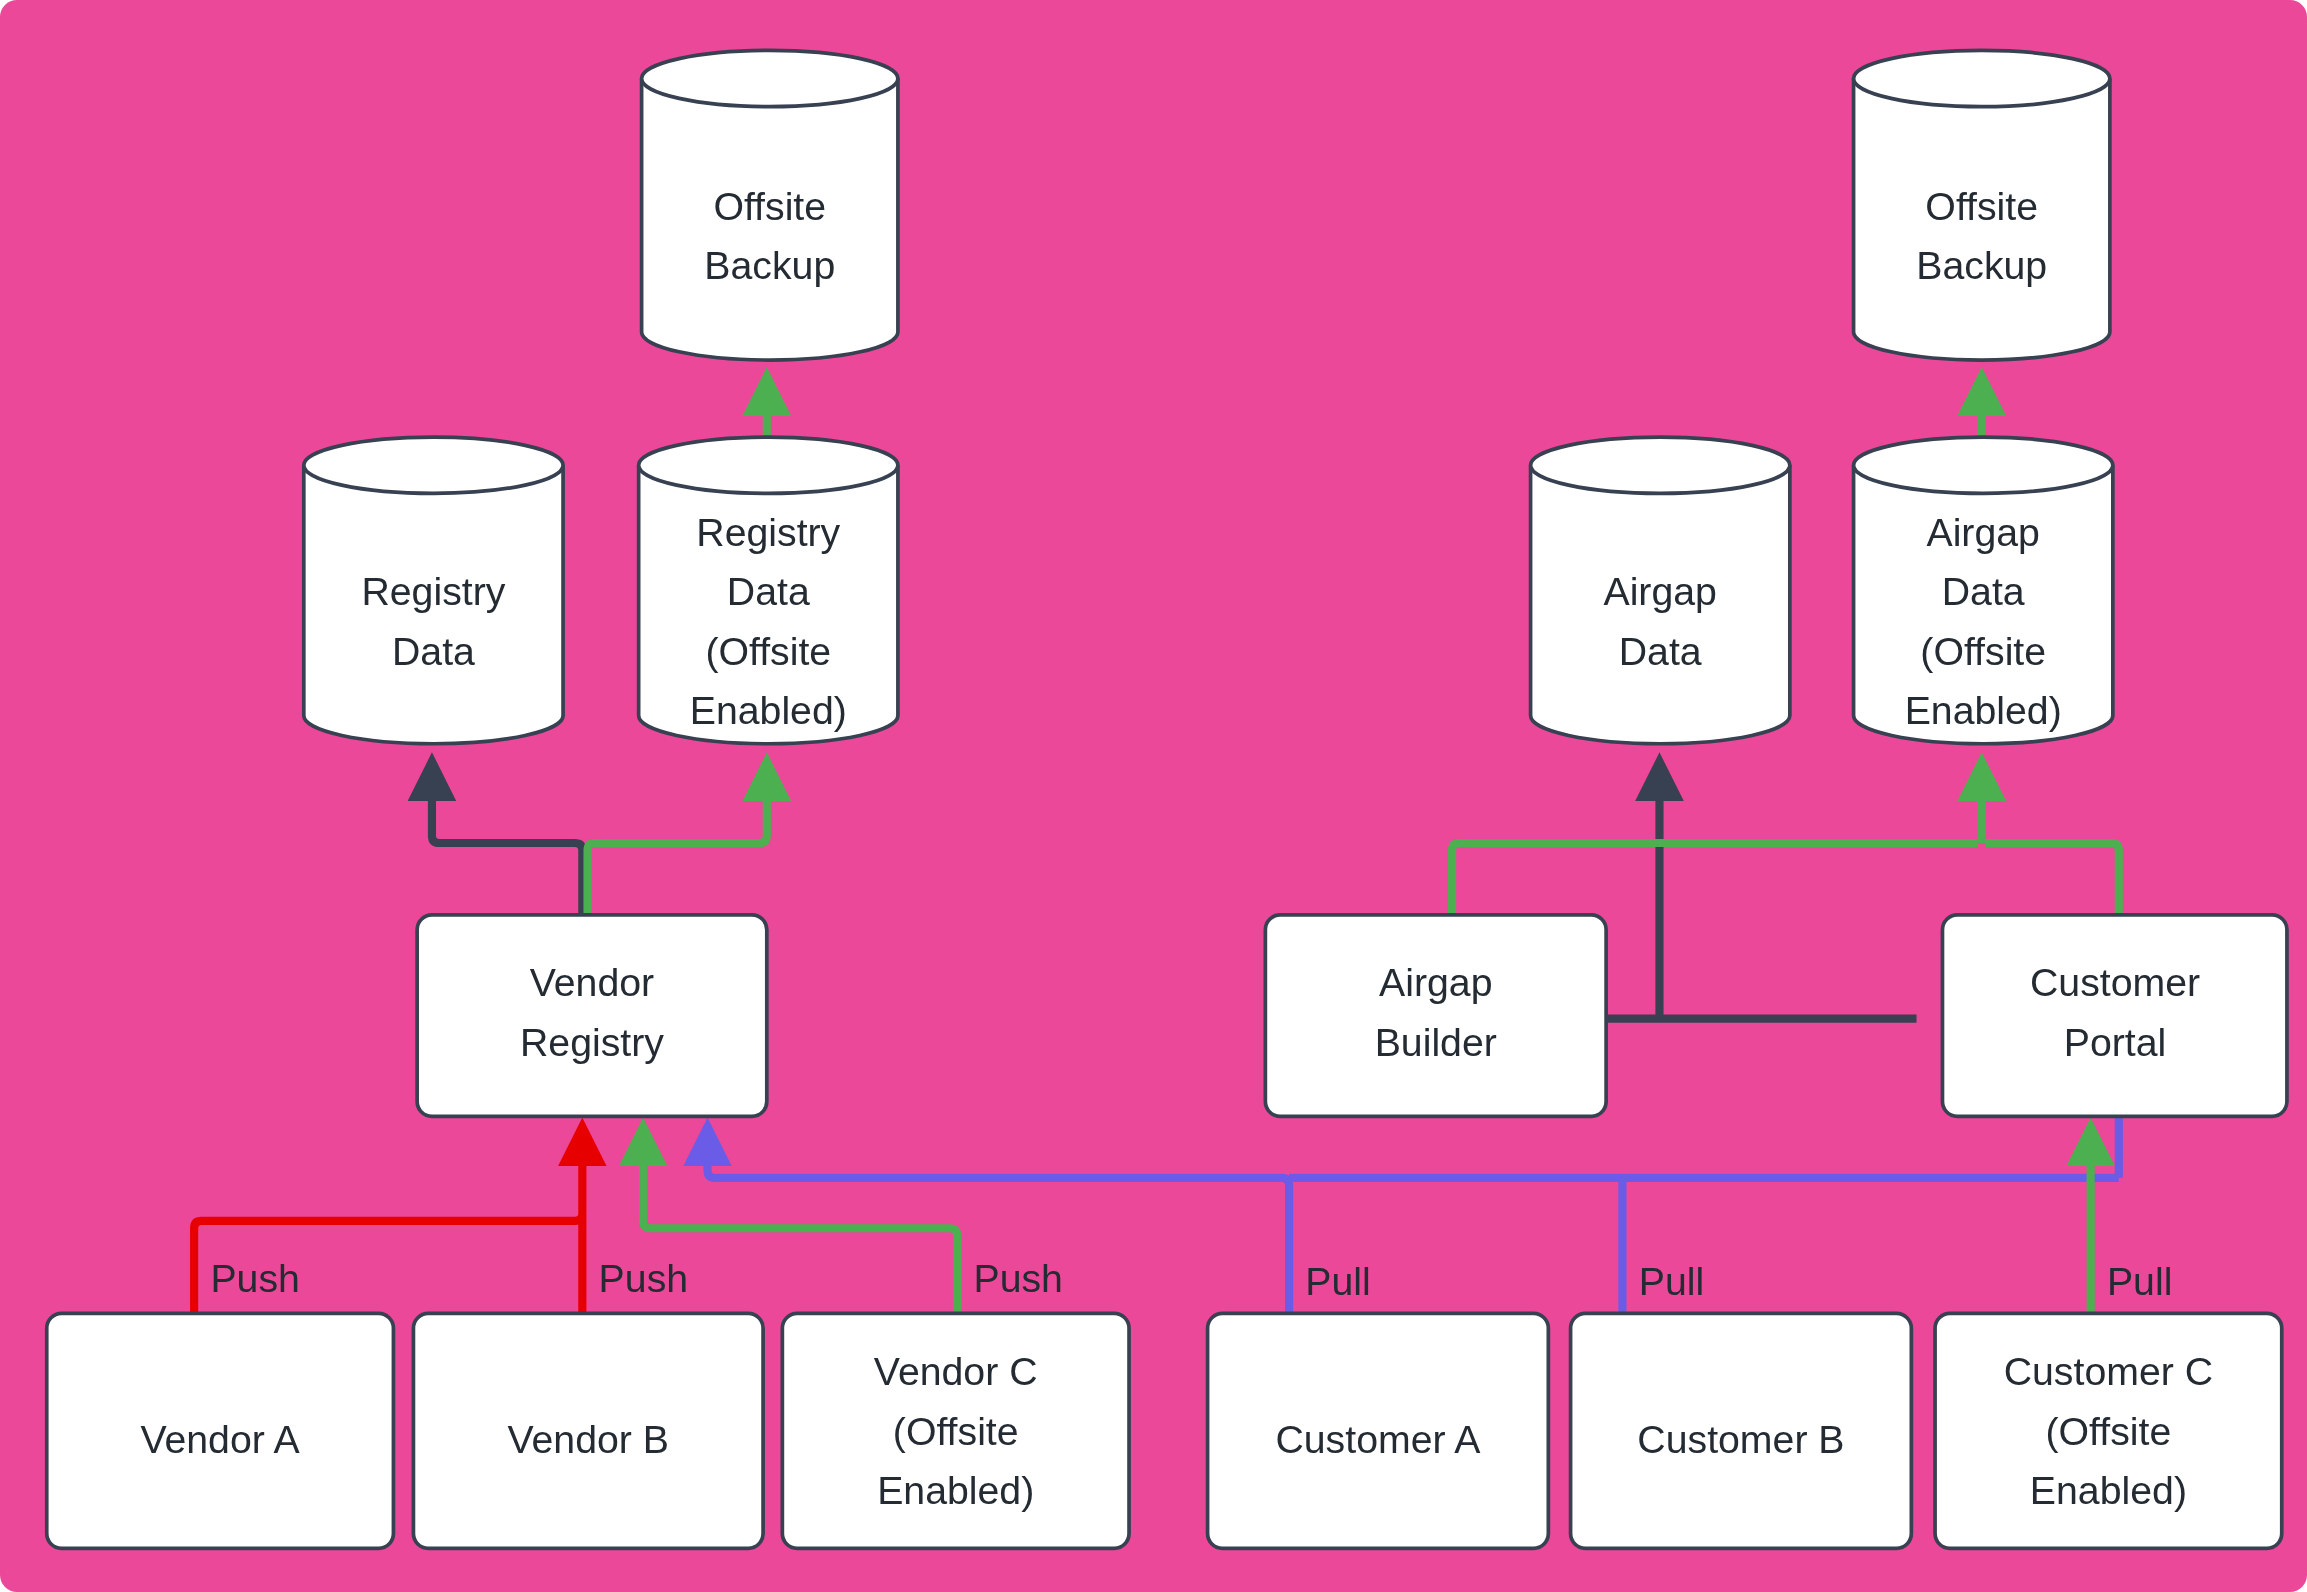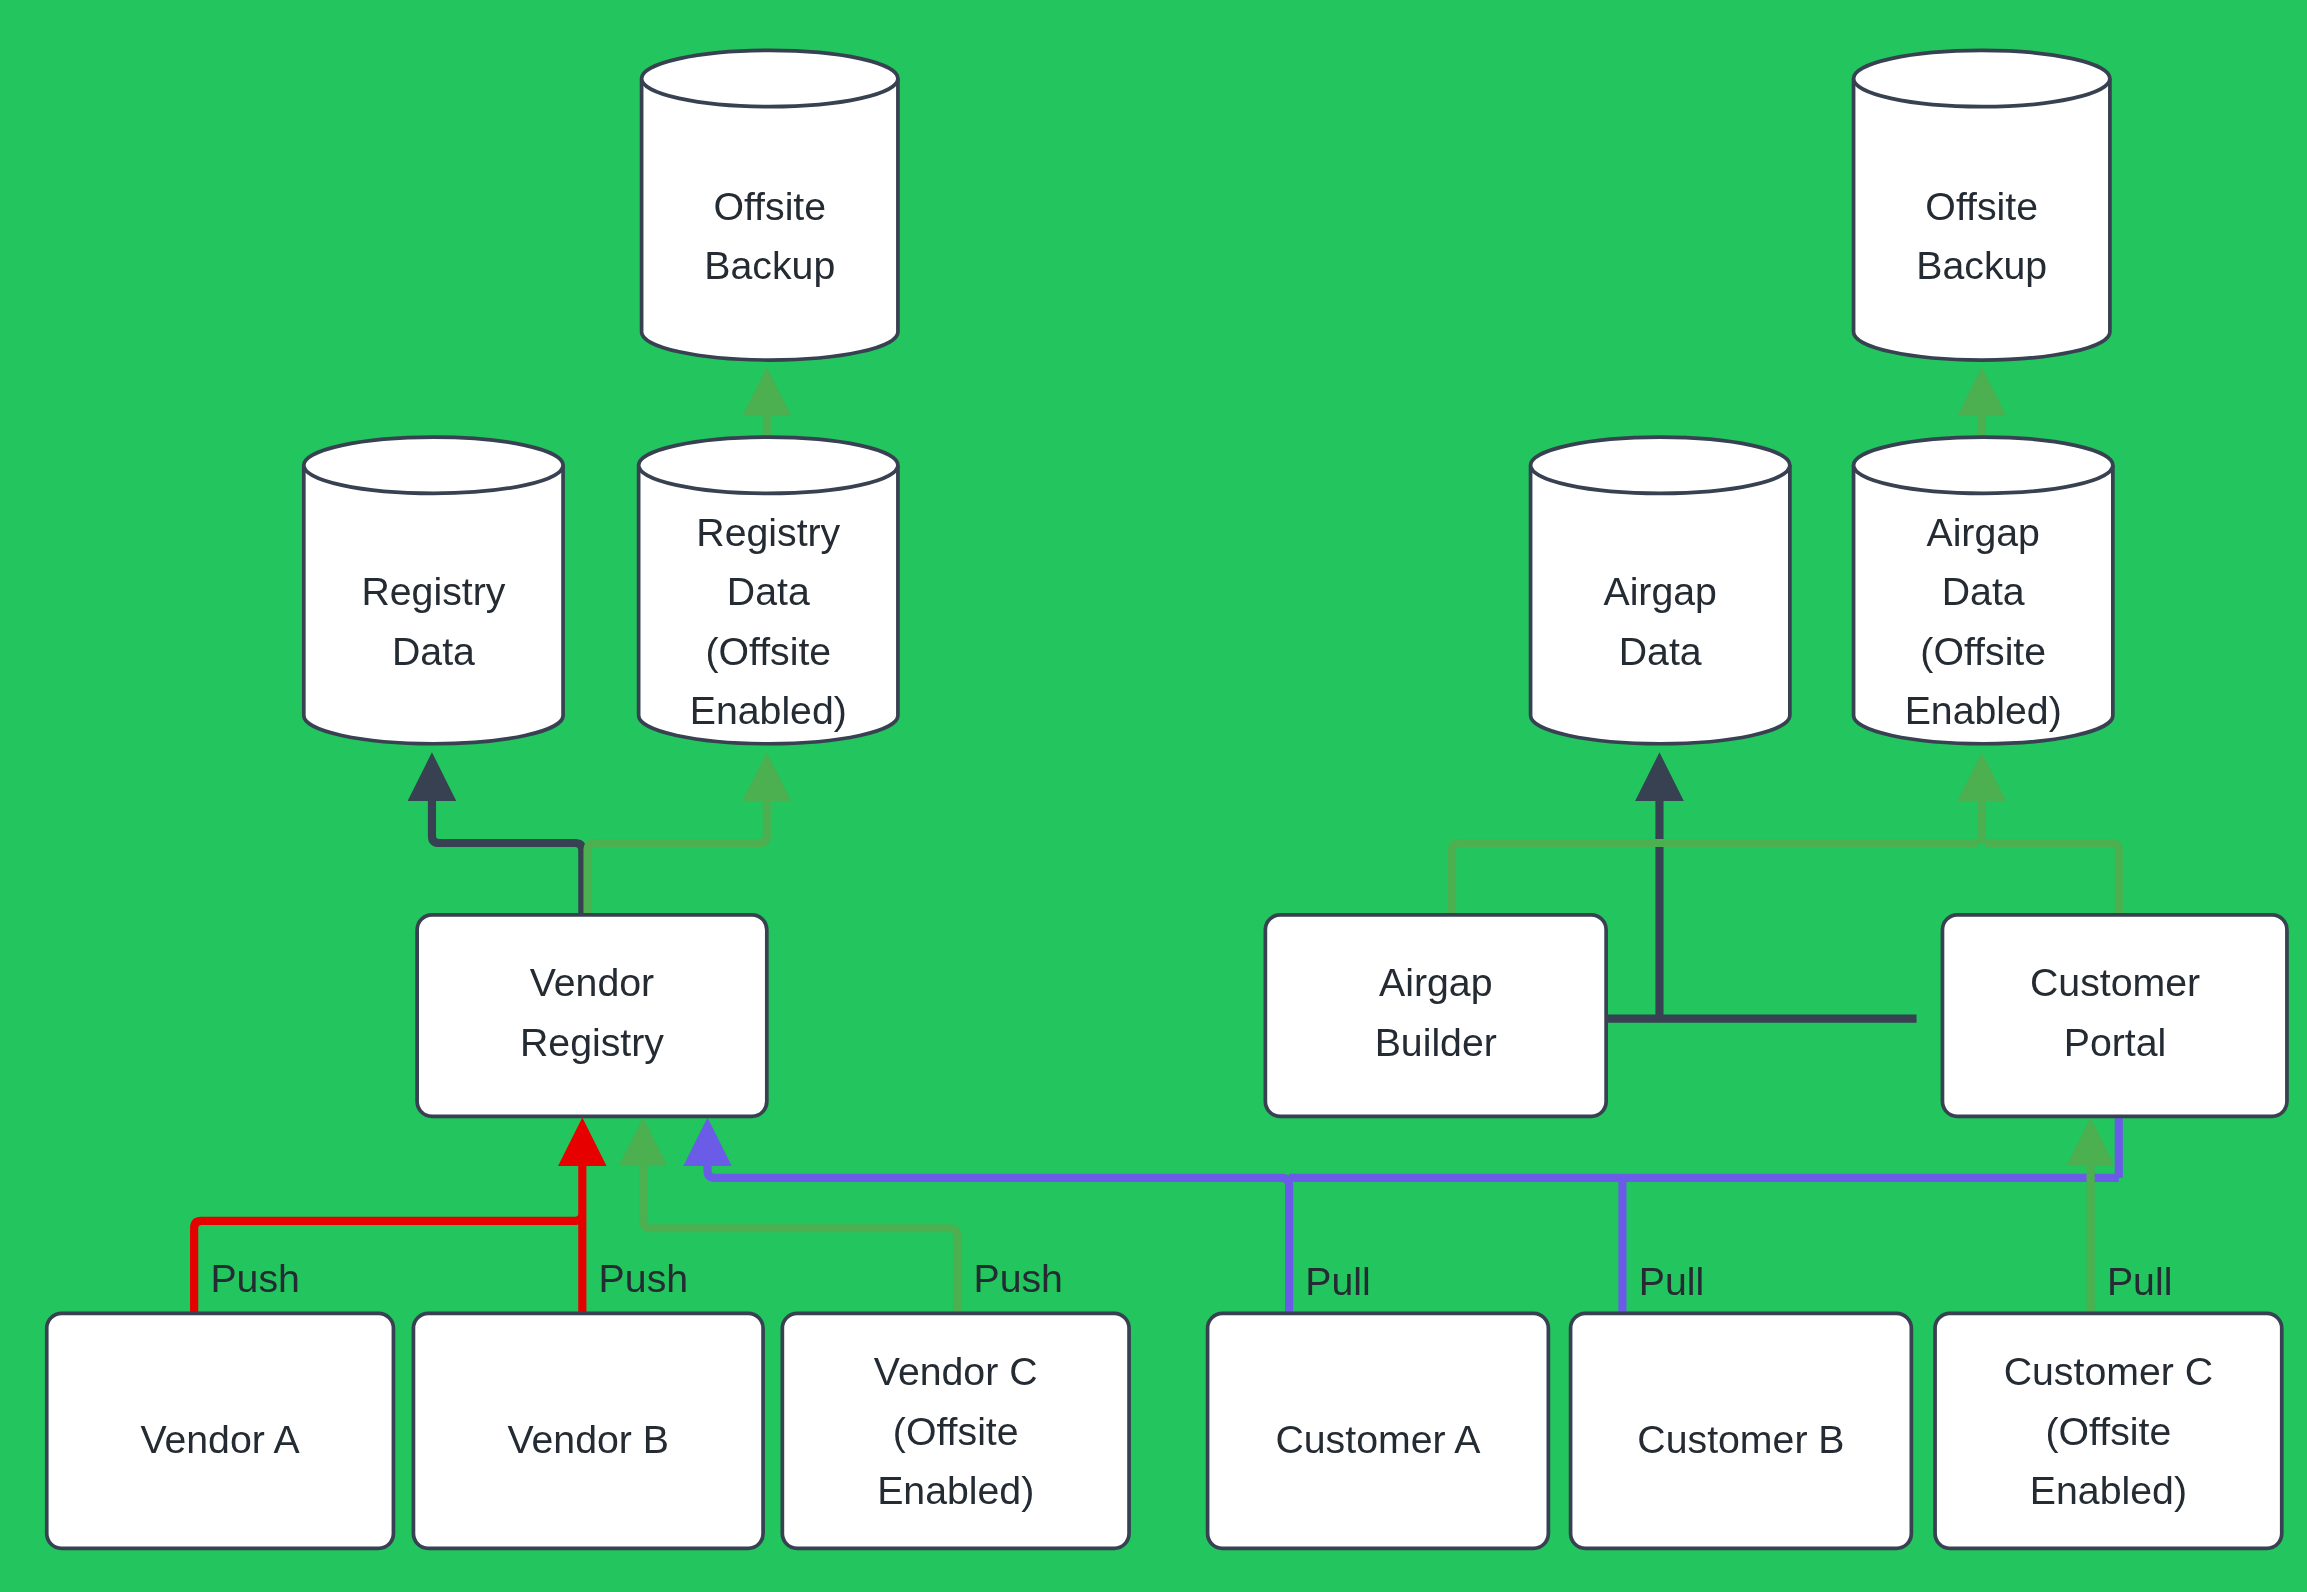--- a/index.html
+++ b/index.html
@@ -4,23 +4,24 @@
 <style>
   html, body {
     margin: 0;
     padding: 0;
     background: #ffffff;
   }
   #stage {
     position: relative;
     width: 2307px;
     height: 1592px;
-    background: #22c55e;
+    background: #ec4899;
     overflow: hidden;
     font-family: "Liberation Sans", sans-serif;
+    border-radius: 17px;
   }
   svg#diagram {
     position: absolute;
     top: 0;
     left: 0;
     width: 2307px;
     height: 1592px;
   }
   .node-shape {
     fill: #ffffff;

